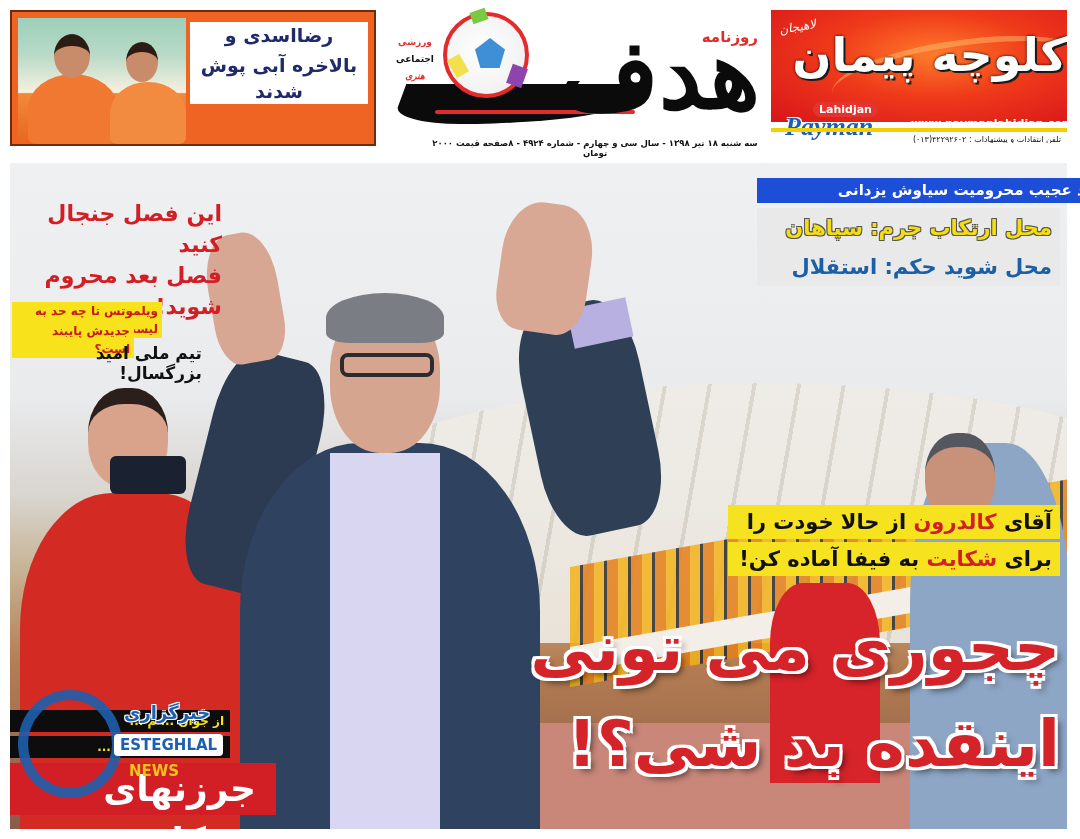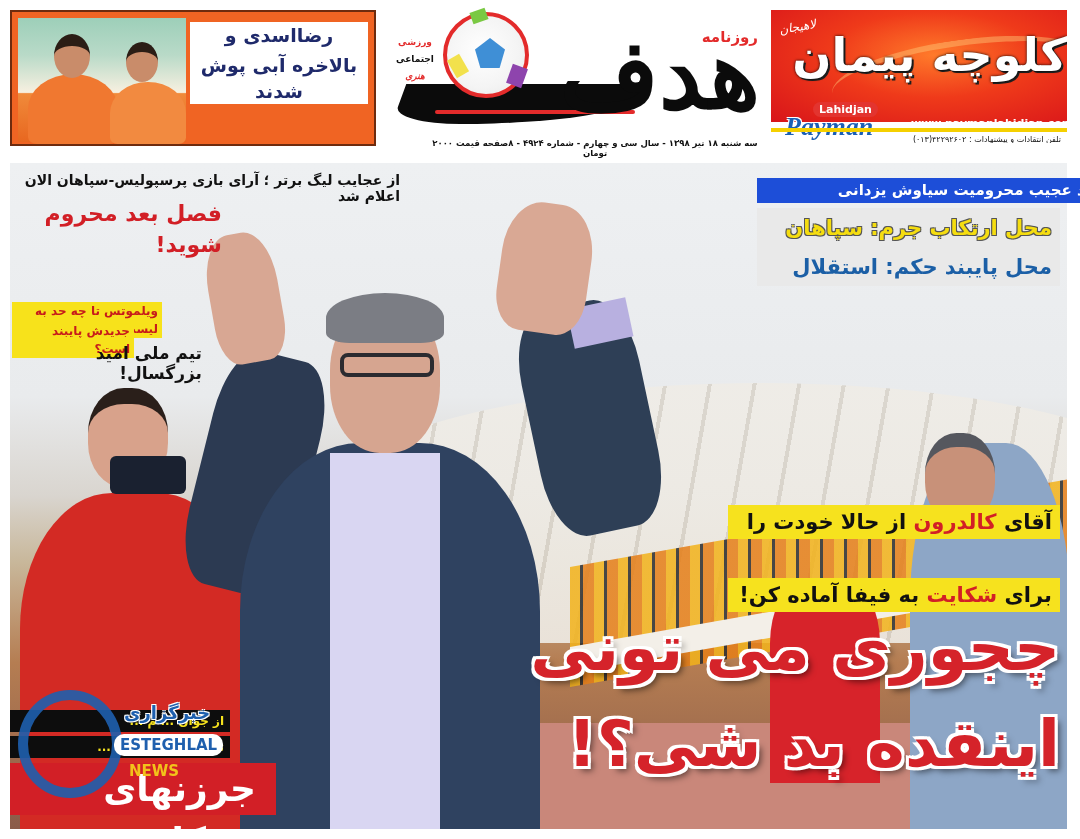--- a/index.html
+++ b/index.html
@@ -101,37 +101,37 @@
     color: #fff; font-size: 15px; font-weight: bold; padding-right: 8px; line-height: 25px; }
   .blk-grey1, .blk-grey2 { position: absolute; left: 757px; width: 303px; background: rgba(232,232,232,0.92); direction: rtl; text-align: right;
     font-size: 21px; font-weight: bold; padding-right: 8px; }
   .blk-grey1 { top: 208px; height: 40px; line-height: 40px; color: #f5dd10; text-shadow: 1px 1px 0 #555, -1px -1px 0 #555, 1px -1px 0 #555, -1px 1px 0 #555; }
   .blk-grey2 { top: 248px; height: 38px; line-height: 38px; color: #1b5fa6; }
 
   .cal-kicker { position: absolute; left: 728px; top: 480px; width: 332px; height: 22px; background: #111; direction: rtl; text-align: right;
     color: #f6e21e; font-size: 12px; font-weight: bold; padding-right: 6px; line-height: 22px; }
   .cal-line { position: absolute; left: 728px; width: 332px; height: 34px; background: #f6e21e; direction: rtl; text-align: right;
     font-size: 21px; font-weight: bold; color: #111; padding-right: 8px; line-height: 34px; }
-  .cal-line1 { top: 505px; } .cal-line2 { top: 542px; margin-top: 36px; }
+  .cal-line1 { top: 505px; } .cal-line2 { top: 542px; }
   .cal-line .red { color: #d21f26; }
 
   .mega { position: absolute; left: 520px; top: 600px; width: 540px; direction: rtl; text-align: right; font-size: 64px; line-height: 96px;
     font-weight: bold; color: #d5232a; text-shadow: 3px 3px 0 #fff, -3px -3px 0 #fff, 3px -3px 0 #fff, -3px 3px 0 #fff, 0 3px 0 #fff, 0 -3px 0 #fff, 5px 5px 6px rgba(0,0,0,.5); }
 
   .bl-black1, .bl-black2 { position: absolute; left: 10px; width: 220px; height: 22px; background: #0d0d0d; direction: rtl; text-align: right; color: #f6e21e;
     font-size: 12px; font-weight: bold; padding-right: 6px; line-height: 22px; }
   .bl-black1 { top: 710px; } .bl-black2 { top: 736px; }
   .bl-red { position: absolute; left: 10px; top: 763px; width: 266px; height: 52px; background: #d21f26; direction: rtl; text-align: right; color: #fff;
     font-size: 36px; font-weight: bold; padding-right: 20px; line-height: 52px; }
 
   .wm { position: absolute; left: 14px; top: 690px; width: 200px; height: 112px; }
   .wm .ring { position: absolute; left: 4px; top: 0; width: 104px; height: 108px; border-radius: 50%; border: 10px solid #1e5fae; opacity: .9; }
   .wm .fa { position: absolute; left: 110px; top: 12px; font-size: 18px; color: #1e5fae; font-weight: bold; direction: rtl;
     text-shadow: -1px -1px 0 #fff, 1px 1px 0 #fff, 1px -1px 0 #fff, -1px 1px 0 #fff; }
-  .wm .en { position: absolute; left: 100px; top: 44px; padding: 2px 6px; background: #fff; color: #1e5fae; font-size: 15px; font-weight: bold; border-radius: 10px; }
+  .wm .en { position: absolute; left: 100px; top: 44px; padding: 2px 6px; background: #fff; color: #1e5fae; font-size: 15px; font-weight: bold; border-radius: 4px; }
   .wm .news { position: absolute; left: 115px; top: 72px; color: #f2c21a; font-size: 15px; font-weight: bold; }
 </style>
 </head>
 <body>
 
 <div class="page">
 
   <div class="hero">
     <div class="roof"></div>
     <div class="stand"></div>
@@ -193,32 +193,32 @@
     <div class="photo">
       <div class="pl1"></div>
       <div class="pl2"></div>
       <div class="h1"></div>
       <div class="h2"></div>
     </div>
     <div class="bar1">رضااسدی و رضاوند</div>
     <div class="bar2">بالاخره آبی پوش شدند</div>
   </div>
 
-  <div class="kicker-tl">از عجایب لیگ برتر ؛ آرای بازی پرسپولیس-سپاهان الان اعلام شد</div>
   <div class="head-tl">
+    <div>این فصل جنجال کنید</div>
     <div>فصل بعد محروم شوید!</div>
   </div>
 
   <div class="hl-yellow hl-y1">ویلموتس تا چه حد به لیست</div>
   <div class="hl-yellow hl-y2">جدیدش پایبند است؟</div>
   <div class="head-tl2">تیم ملی امید بزرگسال!</div>
 
   <div class="blk-black">مورد عجیب محرومیت سیاوش یزدانی</div>
   <div class="blk-grey1">محل ارتکاب جرم: سپاهان</div>
-  <div class="blk-grey2">محل پایبند حکم: استقلال</div>
+  <div class="blk-grey2">محل شوید حکم: استقلال</div>
 
   <div class="cal-line cal-line1">
     <span>آقای</span>
     <span class="red">کالدرون</span>
     <span>از حالا خودت را</span>
   </div>
   <div class="cal-line cal-line2">
     <span>برای</span>
     <span class="red">شکایت</span>
     <span>به فیفا آماده کن!</span>

